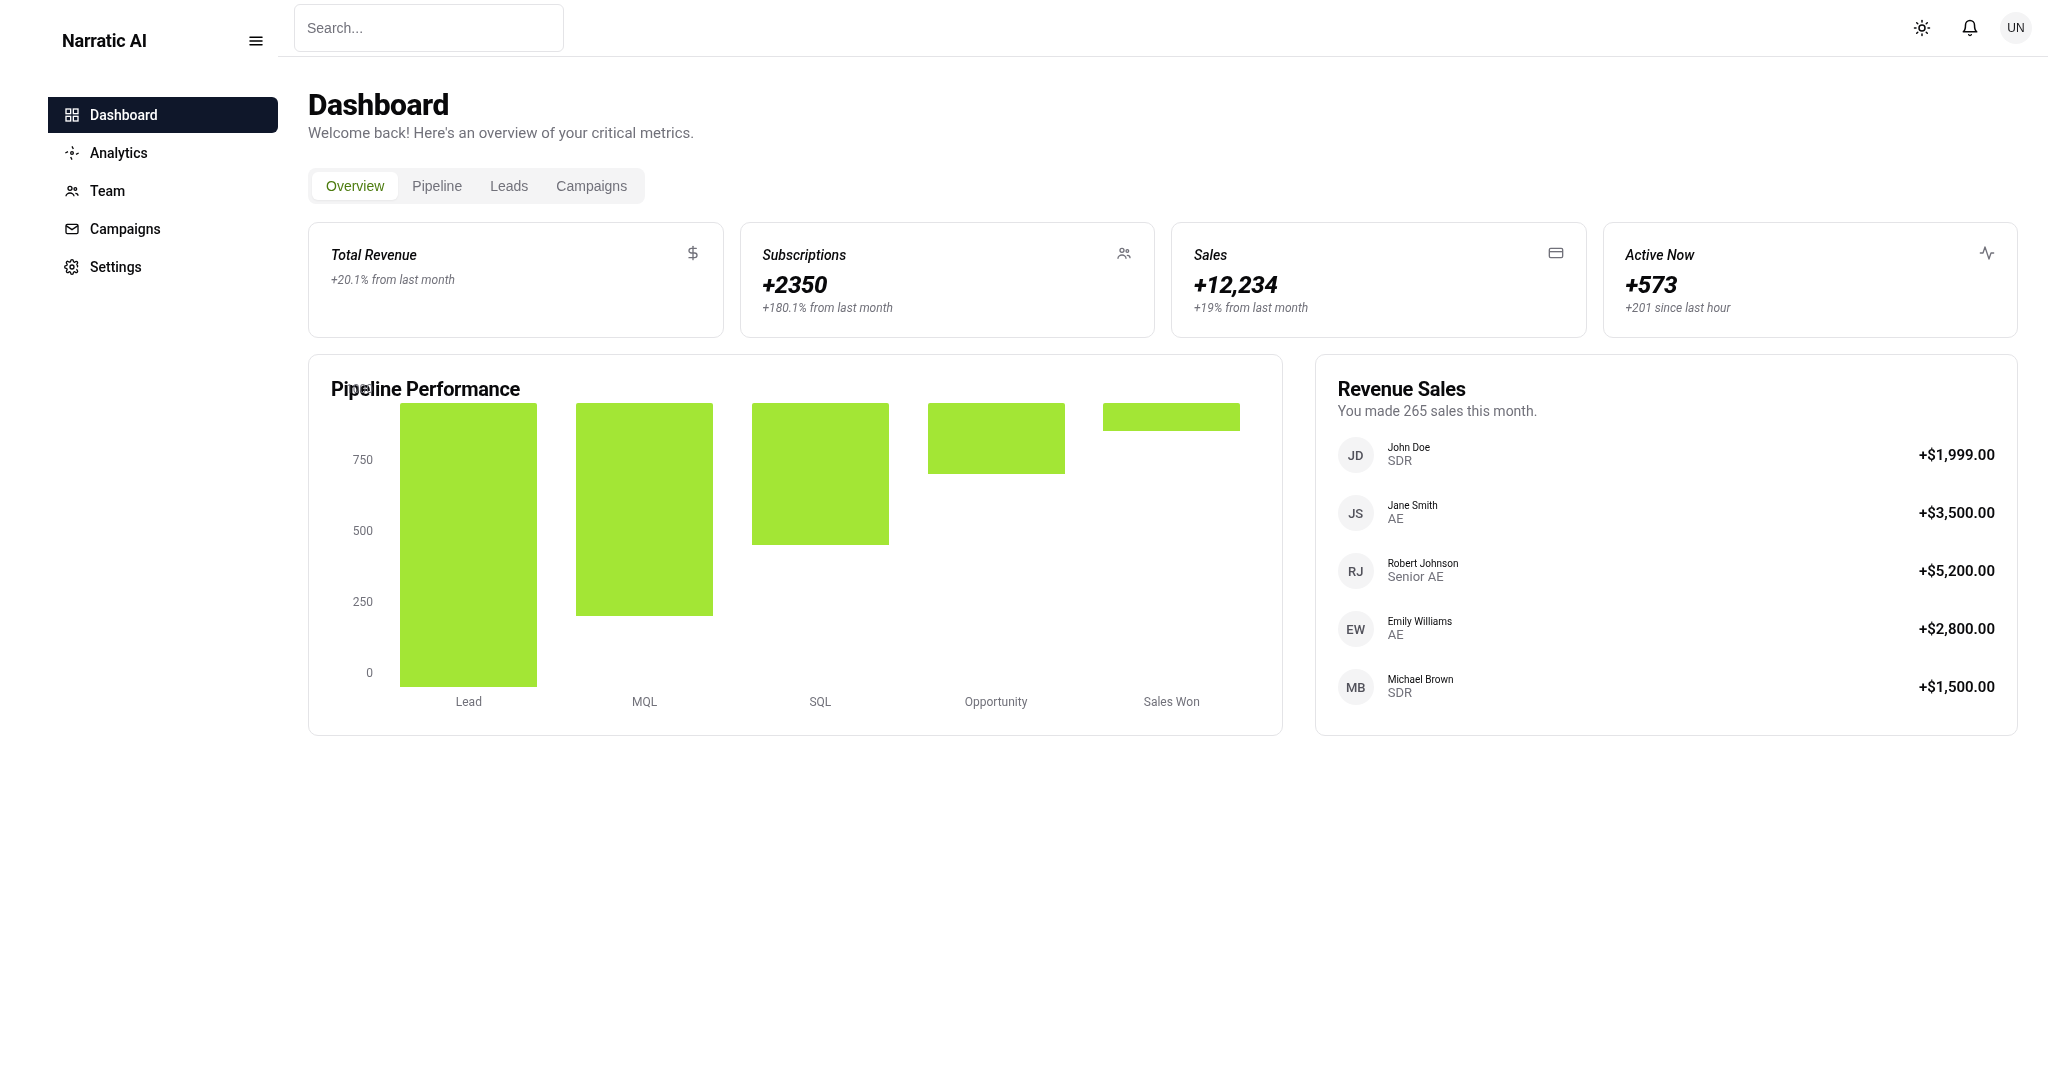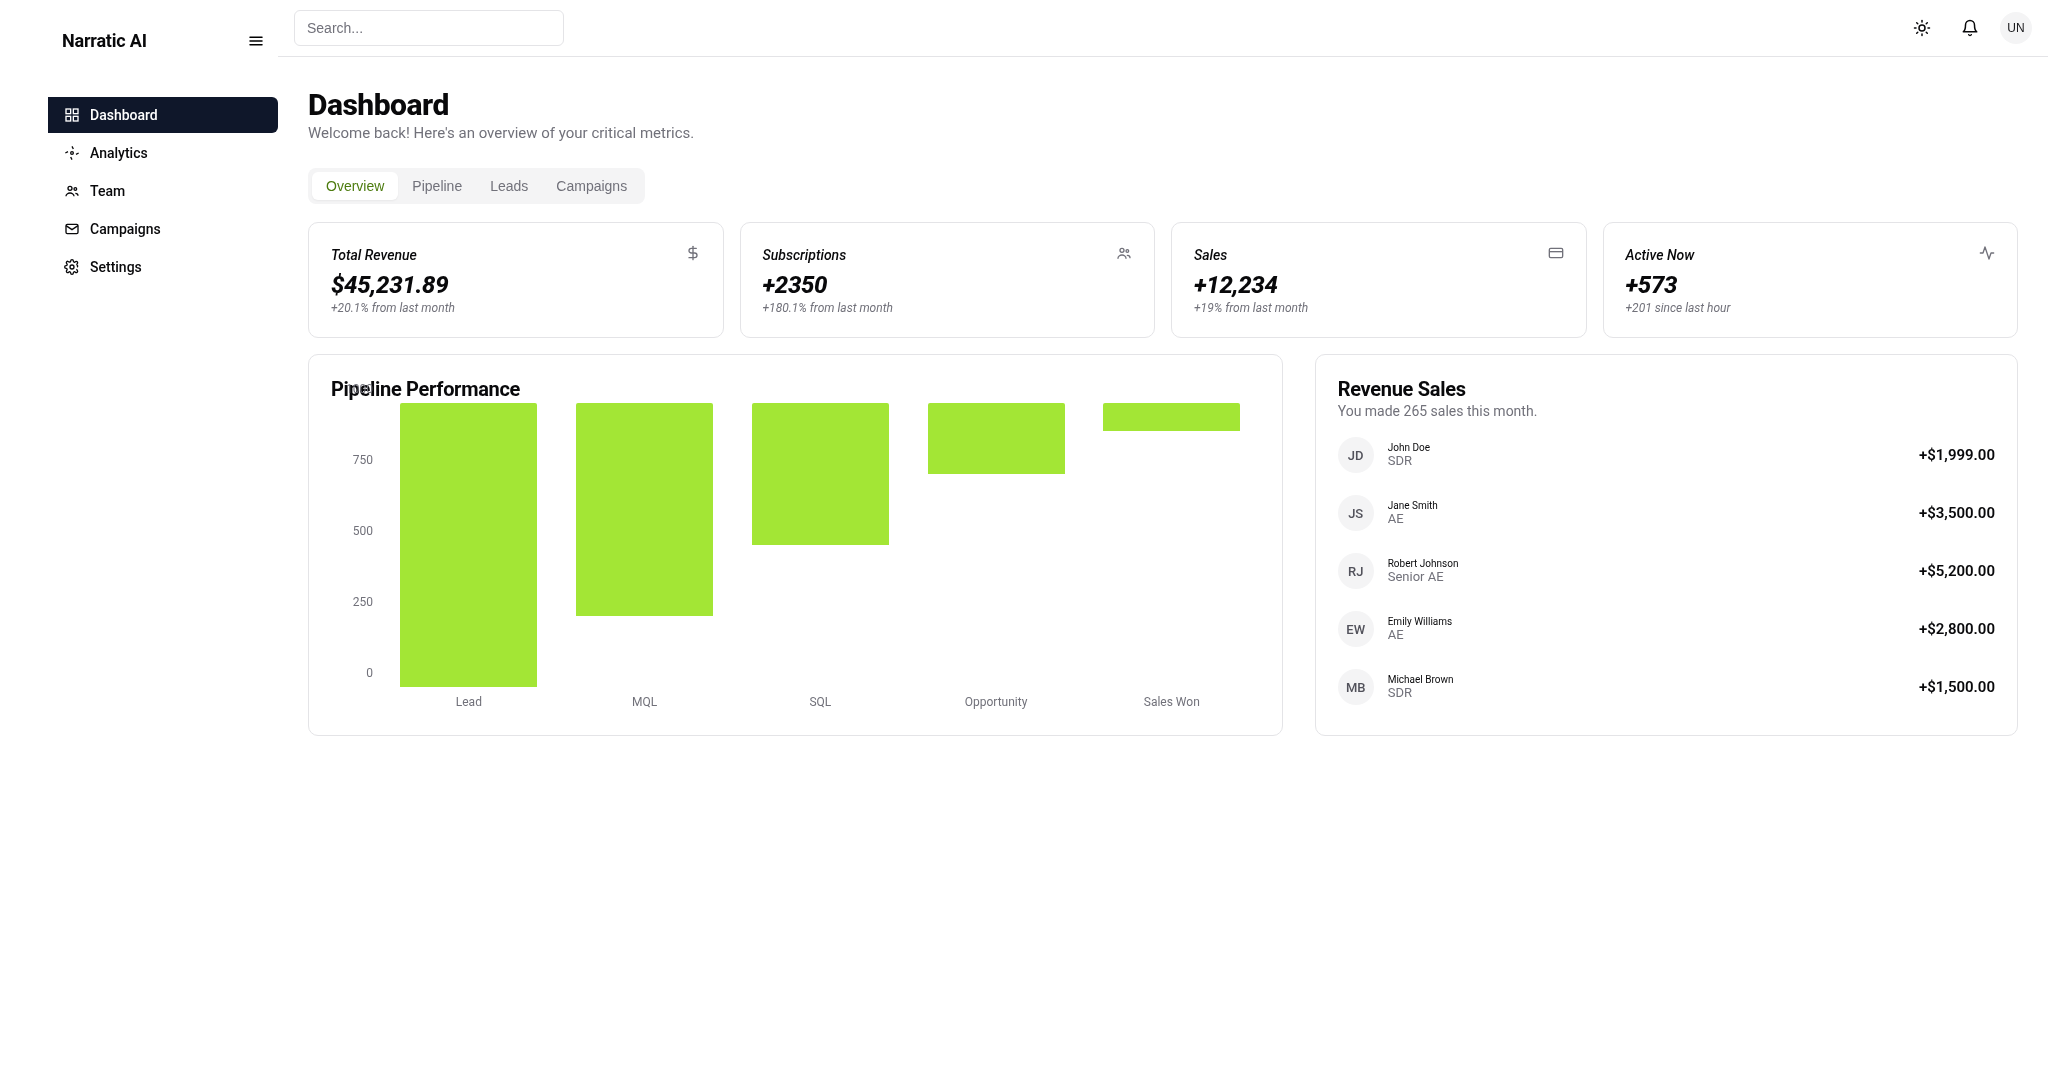--- a/index.html
+++ b/index.html
@@ -5,21 +5,21 @@
 * { box-sizing: border-box; margin: 0; padding: 0; }
 body { font-family: -apple-system, BlinkMacSystemFont, "Segoe UI", Roboto, Helvetica, Arial, sans-serif; color: #09090b; background: #fff; }
 .app { display: flex; min-height: 100vh; margin-left: 48px; }
 .sidebar { width: 230px; padding: 12px 0 12px 0; flex-shrink: 0; }
 .main-col { flex: 1; display: flex; flex-direction: column; }
 .topbar { display: flex; align-items: center; height: 57px; padding: 0 16px; border-bottom: 1px solid #e4e4e7; gap: 12px; }
 .brand-wrap { display:flex; align-items:center; height:57px; padding-left:14px; }
 .brand { font-weight: 700; font-size: 18px; letter-spacing: -0.2px; }
 .menu-btn { width:32px; height:32px; display:flex; align-items:center; justify-content:center; border:none; background:transparent; cursor:pointer; border-radius:6px; margin-left:auto; margin-right:6px;}
 .search-wrap { position: relative; }
-.search { width: 270px; height: 36px; border: 1px solid #e4e4e7; border-radius: 6px; padding: 0 12px; font-size: 14px; color:#71717a; background:#fff; }
+.search { width: 270px; height: 48px; border: 1px solid #e4e4e7; border-radius: 6px; padding: 0 12px; font-size: 14px; color:#71717a; background:#fff; }
 .search::placeholder { color:#71717a; }
 .topbar-spacer { flex:1; }
 .icon-btn { width:36px; height:36px; display:flex; align-items:center; justify-content:center; border:none; background:transparent; cursor:pointer; border-radius:6px; color:#09090b;}
 .avatar-btn { width:32px; height:32px; border-radius:50%; background:#f4f4f5; border:none; font-size:12px; font-weight:500; cursor:pointer; color:#18181b;}
 .nav { padding: 28px 0 0 0; display:flex; flex-direction:column; gap:2px;}
 .nav-item { display:flex; align-items:center; gap:10px; height:36px; padding:0 16px; font-size:14px; font-weight:500; cursor:pointer; border-radius: 0 6px 6px 0; color:#09090b;}
 .nav-item.active { background:#0f172a; color:#fff; }
 .nav-item svg { width:16px; height:16px; flex-shrink:0; }
 .content { padding: 30px 30px 30px 30px; }
 .page-title { font-size: 30px; font-weight: 800; letter-spacing:-0.5px; margin-bottom:2px;}
@@ -152,21 +152,20 @@
 
       <div class="stat-row">
         <div class="card stat-card">
           <div class="stat-head">
             <span class="stat-label">Total Revenue</span>
             <span class="stat-icon"><svg width="16" height="16" viewBox="0 0 24 24" fill="none" stroke="currentColor" stroke-width="2" stroke-linecap="round">
                   <line x1="12" y1="2" x2="12" y2="22"></line>
                   <path d="M17 5H9.5a3.5 3.5 0 0 0 0 7h5a3.5 3.5 0 0 1 0 7H6"></path>
                 </svg></span>
           </div>
-          <span class="stat-value">$45,231.89</span>
           <span class="stat-delta">+20.1% from last month</span>
         </div>
         <div class="card stat-card">
           <div class="stat-head">
             <span class="stat-label">Subscriptions</span>
             <span class="stat-icon"><svg width="16" height="16" viewBox="0 0 24 24" fill="none" stroke="currentColor" stroke-width="2" stroke-linecap="round">
                   <circle cx="9" cy="8" r="3"></circle>
                   <path d="M3 20c0-3 3-5 6-5s6 2 6 5"></path>
                   <circle cx="17" cy="9" r="2"></circle>
                   <path d="M21 19c0-2-2-3.5-4-3.5"></path>

